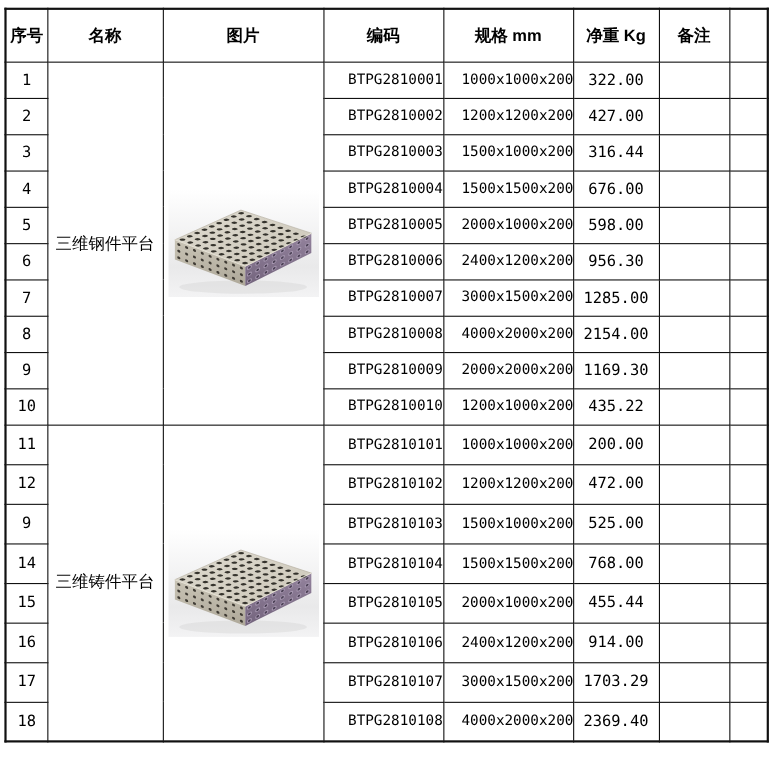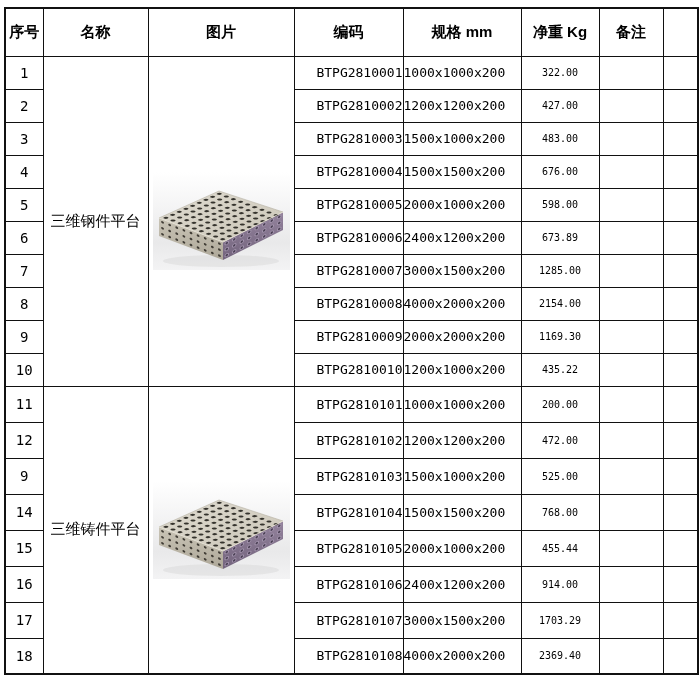--- a/index.html
+++ b/index.html
@@ -29,22 +29,22 @@
   }
   td.serial-cell{text-align:center;font-size:14px;}
   td.name-cell{
     text-align:center;font-size:15px;
     font-family:"Liberation Sans",sans-serif;
     margin-top:28px;
   }
   td.pic-cell{text-align:center;vertical-align:middle;background:#fff;}
   td.pic-cell svg{display:block;margin:0 auto;}
   td.code-cell{text-align:right;font-size:13px;padding-left:1px;}
-  td.spec-cell{text-align:left;font-size:13px;padding-left:0;}
-  td.weight-cell{text-align:center;font-size:10px;}
+  td.spec-cell{text-align:left;font-size:13px;padding-left:16px;}
+  td.weight-cell{text-align:center;font-size:14px;}
   td.note-cell,td.extra-cell{background:#fff;}
 </style>
 </head>
 <body>
 
 <svg width="0" height="0" style="position:absolute" aria-hidden="true">
   <defs>
     <linearGradient id="bgGrad" x1="0" y1="0" x2="0" y2="1">
       <stop offset="0" stop-color="#ffffff"></stop>
       <stop offset="0.72" stop-color="#e9e9ea"></stop>
@@ -276,21 +276,21 @@
           <td class="code-cell">BTPG2810002</td>
           <td class="spec-cell">1200x1200x200</td>
           <td class="weight-cell">427.00</td>
           <td class="note-cell"></td>
           <td class="extra-cell"></td>
         </tr>
         <tr class="grp0">
           <td class="serial-cell">3</td>
           <td class="code-cell">BTPG2810003</td>
           <td class="spec-cell">1500x1000x200</td>
-          <td class="weight-cell">483.00</td>
+          <td class="weight-cell">316.44</td>
           <td class="note-cell"></td>
           <td class="extra-cell"></td>
         </tr>
         <tr class="grp0">
           <td class="serial-cell">4</td>
           <td class="code-cell">BTPG2810004</td>
           <td class="spec-cell">1500x1500x200</td>
           <td class="weight-cell">676.00</td>
           <td class="note-cell"></td>
           <td class="extra-cell"></td>
@@ -300,21 +300,21 @@
           <td class="code-cell">BTPG2810005</td>
           <td class="spec-cell">2000x1000x200</td>
           <td class="weight-cell">598.00</td>
           <td class="note-cell"></td>
           <td class="extra-cell"></td>
         </tr>
         <tr class="grp0">
           <td class="serial-cell">6</td>
           <td class="code-cell">BTPG2810006</td>
           <td class="spec-cell">2400x1200x200</td>
-          <td class="weight-cell">673.89</td>
+          <td class="weight-cell">956.30</td>
           <td class="note-cell"></td>
           <td class="extra-cell"></td>
         </tr>
         <tr class="grp0">
           <td class="serial-cell">7</td>
           <td class="code-cell">BTPG2810007</td>
           <td class="spec-cell">3000x1500x200</td>
           <td class="weight-cell">1285.00</td>
           <td class="note-cell"></td>
           <td class="extra-cell"></td>

